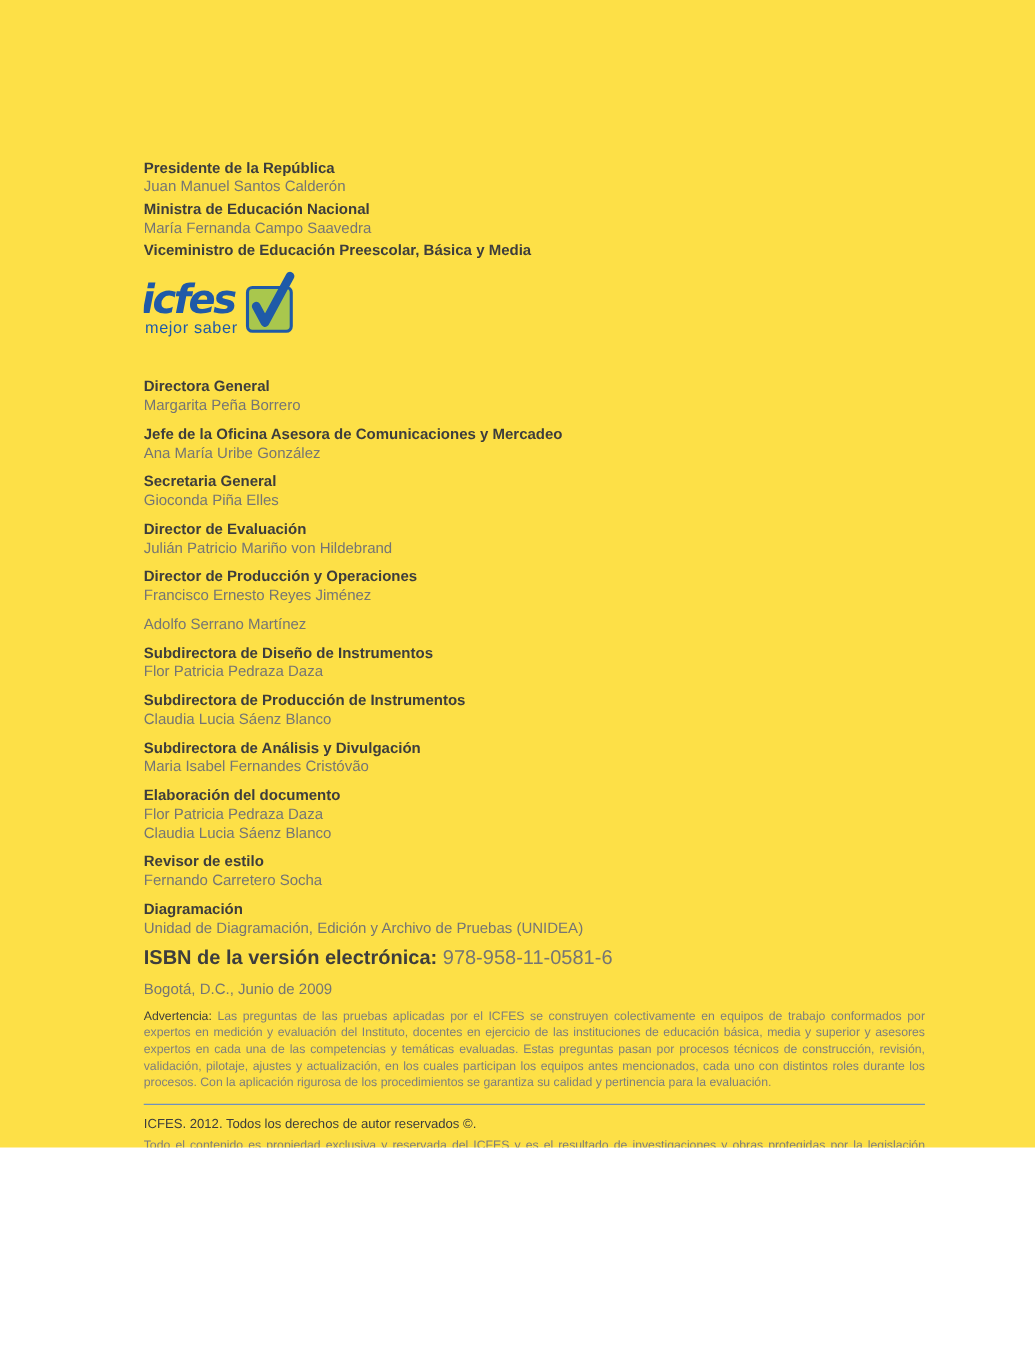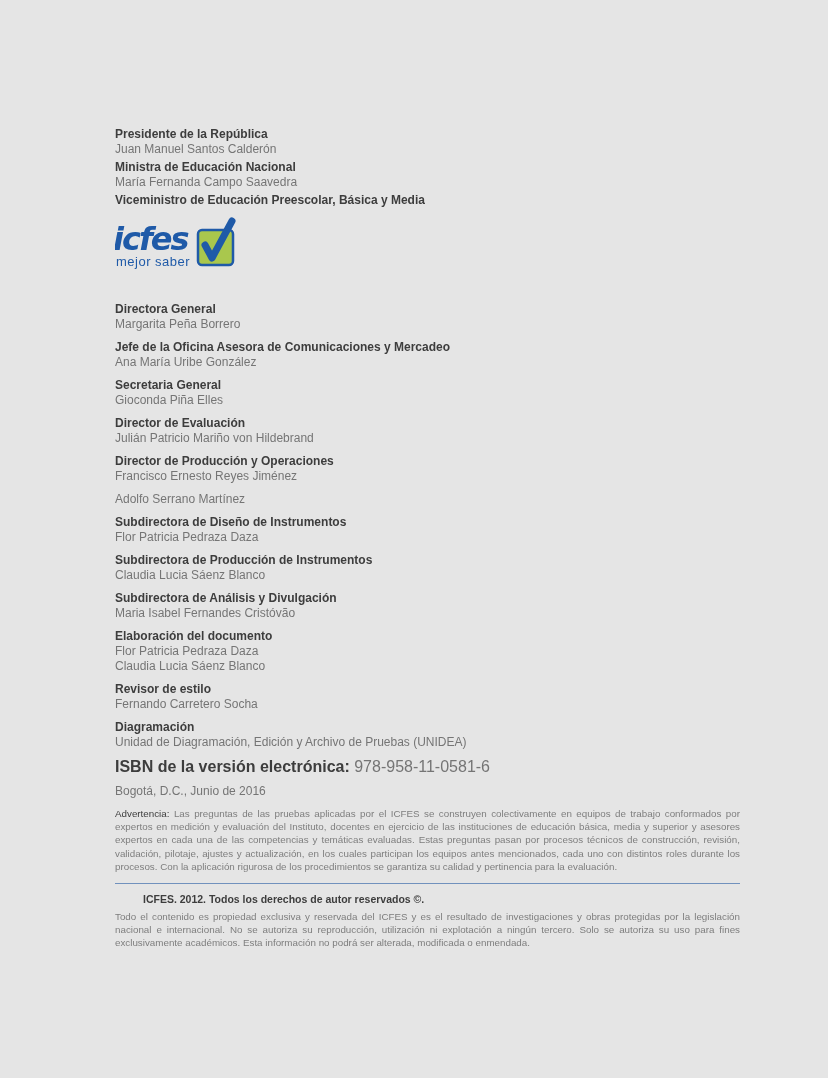--- a/index.html
+++ b/index.html
@@ -3,23 +3,23 @@
 <meta charset="utf-8">
 <style>
   html, body { margin: 0; padding: 0; background: #ffffff; }
   body {
     width: 828px; height: 1078px;
     font-family: "Liberation Sans", sans-serif;
     -webkit-font-smoothing: antialiased;
   }
   .page {
     box-sizing: border-box;
-    width: 828px; height: 1078px;
+    width: 828px; height: 918px;
     padding: 127px 88px 0 115px;
-    background: #e5e5e5;
+    background: #fde047;
     overflow: hidden;
   }
   
   .pair { margin: 0 0 3px 0; }
   .pair .title {
     font-size: 12px; line-height: 15px; font-weight: bold; color: #3d3d3d;
   }
   .pair .names {
     font-size: 12px; line-height: 15px; color: #757575; white-space: pre-line;
   }
@@ -35,21 +35,21 @@
   .warning {
     margin-top: 8px; font-size: 9.8px; line-height: 13.2px;
     color: #7e7e7e; text-align: justify;
   }
   .warning .lbl { font-weight: normal; color: #3d3d3d; }
   .rule {
     margin-top: 8px; border: 0; border-top: 1px solid #7191bd; height: 0;
   }
   .rights-line {
     margin-top: 9px; font-size: 10.5px; line-height: 13px;
-    font-weight: bold; color: #3d3d3d; margin-left: 28px;
+    font-weight: normal; color: #3d3d3d;
   }
   .rights-text {
     margin-top: 4px; font-size: 9.8px; line-height: 13.2px;
     color: #7e7e7e; text-align: justify;
   }
 </style>
 </head>
 <body>
 
 <div class="page">
@@ -140,21 +140,21 @@
       </div>
 
       <div class="pair">
         <div class="title">Diagramación</div>
         <div class="names">Unidad de Diagramación, Edición y Archivo de Pruebas (UNIDEA)</div>
       </div>
     </div>
 
   <div class="isbn-line"><span class="lbl">ISBN de la versión electrónica:</span> <span>978-958-11-0581-6</span></div>
 
-  <div class="date-line">Bogotá, D.C., Junio de 2016</div>
+  <div class="date-line">Bogotá, D.C., Junio de 2009</div>
 
   <p class="warning"><span class="lbl">Advertencia:</span> <span>Las preguntas de las pruebas aplicadas por el ICFES se construyen colectivamente en equipos de trabajo conformados por expertos en medición y evaluación del Instituto, docentes en ejercicio de las instituciones de educación básica, media y superior y asesores expertos en cada una de las competencias y temáticas evaluadas. Estas preguntas pasan por procesos técnicos de construcción, revisión, validación, pilotaje, ajustes y actualización, en los cuales participan los equipos antes mencionados, cada uno con distintos roles durante los procesos. Con la aplicación rigurosa de los procedimientos se garantiza su calidad y pertinencia para la evaluación.</span></p>
 
   <hr class="rule">
 
   <div class="rights-line">ICFES. 2012. Todos los derechos de autor reservados ©.</div>
   <p class="rights-text">Todo el contenido es propiedad exclusiva y reservada del ICFES y es el resultado de investigaciones y obras protegidas por la legislación nacional e internacional. No se autoriza su reproducción, utilización ni explotación a ningún tercero. Solo se autoriza su uso para fines exclusivamente académicos. Esta información no podrá ser alterada, modificada o enmendada.</p>
 
 </div>
 

